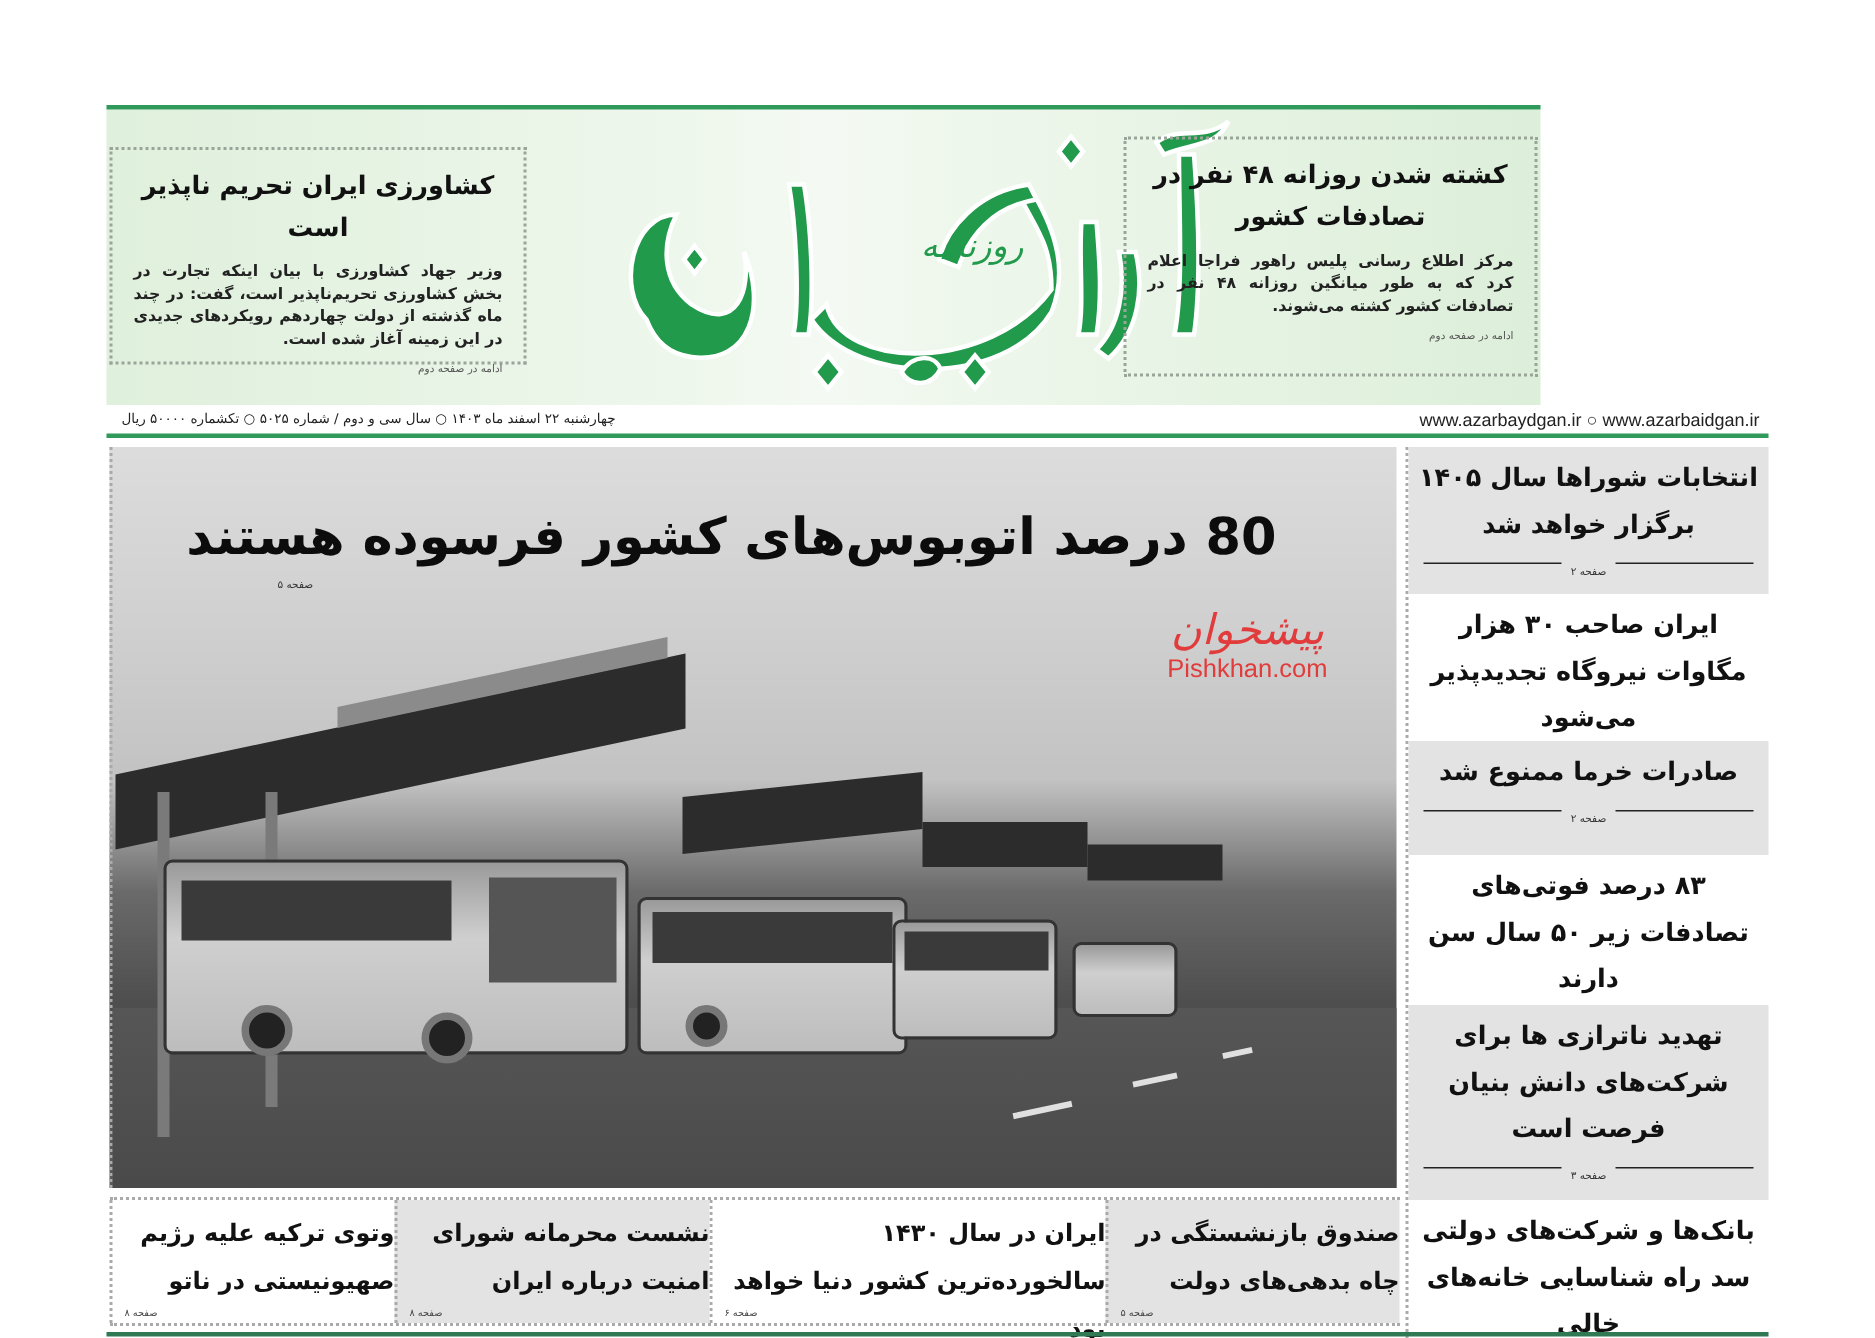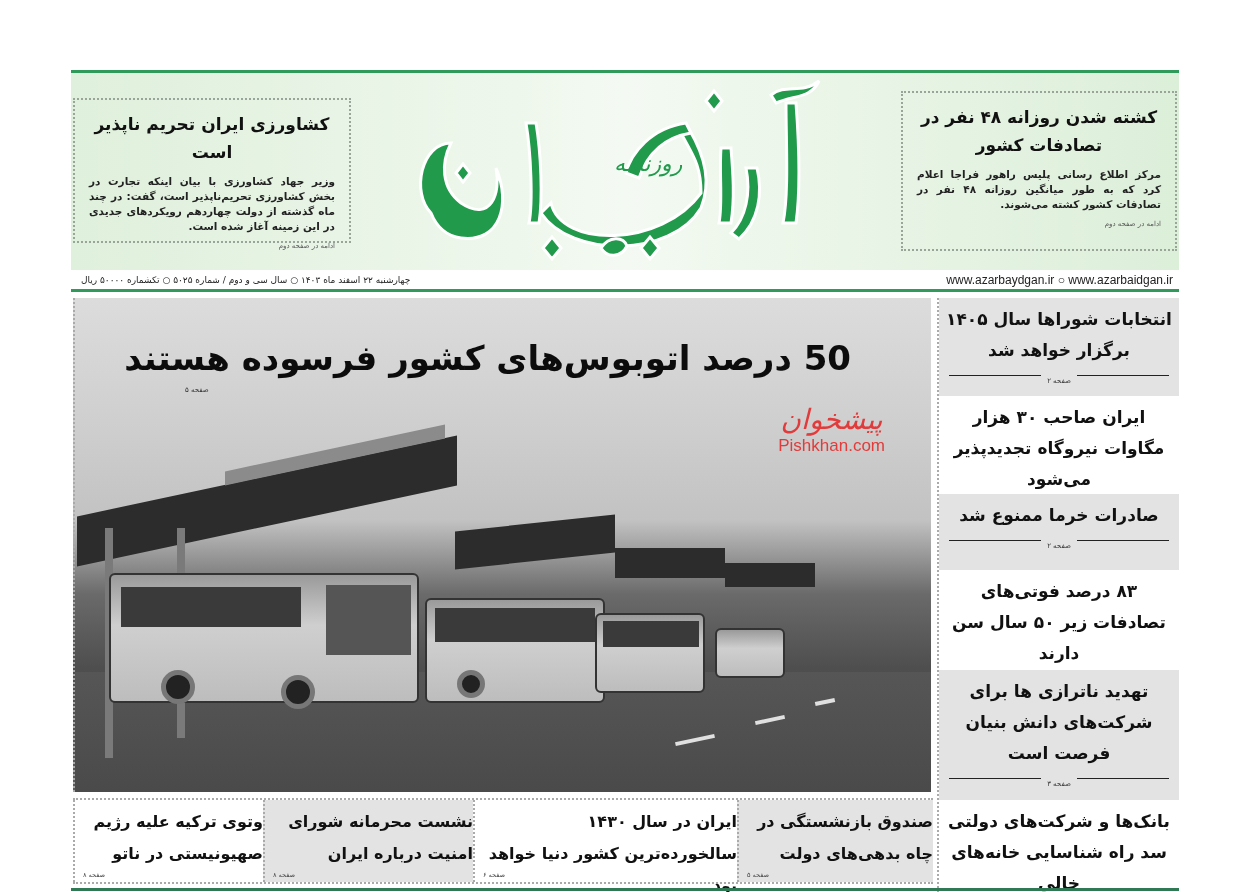--- a/index.html
+++ b/index.html
@@ -3,21 +3,21 @@
 <meta charset="utf-8">
 <style>
   * { box-sizing: border-box; margin: 0; padding: 0; }
   html, body { width: 1250px; height: 892px; background: #ffffff; overflow: hidden; }
   body { font-family: "DejaVu Sans", sans-serif; color: #111; position: relative; }
 
   .page { position: absolute; left: 71px; top: 70px; width: 1108px; height: 822px; }
 
   
   .masthead {
-    position: absolute; left: 0; top: 0; width: 1108px; height: 200px;
+    position: absolute; left: 0; top: 0; width: 956px; height: 200px;
     background: linear-gradient(90deg, #dff0dc 0%, #eef7ec 40%, #f4faf3 50%, #eef7ec 60%, #dcefd9 100%);
     border-top: 3px solid #2f9a5a;
   }
   .teaser-box {
     position: absolute; top: 25px; height: 145px;
     border: 2px dotted #9aa59a; padding: 10px 14px; direction: rtl; text-align: center;
   }
   .teaser-left { left: 2px; width: 278px; }
   .teaser-right { right: 2px; width: 276px; top: 18px; height: 160px; }
   .teaser-title { font-family: "DejaVu Sans", sans-serif; font-weight: bold; font-size: 17px; line-height: 28px; color: #111; }
@@ -153,21 +153,21 @@
     </div>
     <div class="bus" style="left:350px; top:300px; width:180px; height:105px;">
       <div class="bus-win" style="left:8px; top:8px; width:160px; height:34px;"></div>
       <div class="wheel" style="left:30px; top:70px; width:28px; height:28px;"></div>
     </div>
     <div class="bus" style="left:520px; top:315px; width:110px; height:80px;">
       <div class="bus-win" style="left:6px; top:6px; width:96px; height:26px;"></div>
     </div>
     <div class="bus" style="left:640px; top:330px; width:70px; height:50px;"></div>
 
-    <div class="main-headline">50 درصد اتوبوس‌های کشور فرسوده هستند</div>
+    <div class="main-headline">80 درصد اتوبوس‌های کشور فرسوده هستند</div>
     <div class="main-page-ref">صفحه ۵</div>
     <div class="watermark">
       <div class="fa">پیشخوان</div>
       <div class="en">Pishkhan.com</div>
     </div>
   </div>
 
   <div class="sidebar">
     <div class="side-item shaded" style="height:98px;">
       <div class="side-title">انتخابات شوراها سال ۱۴۰۵ برگزار خواهد شد</div>

